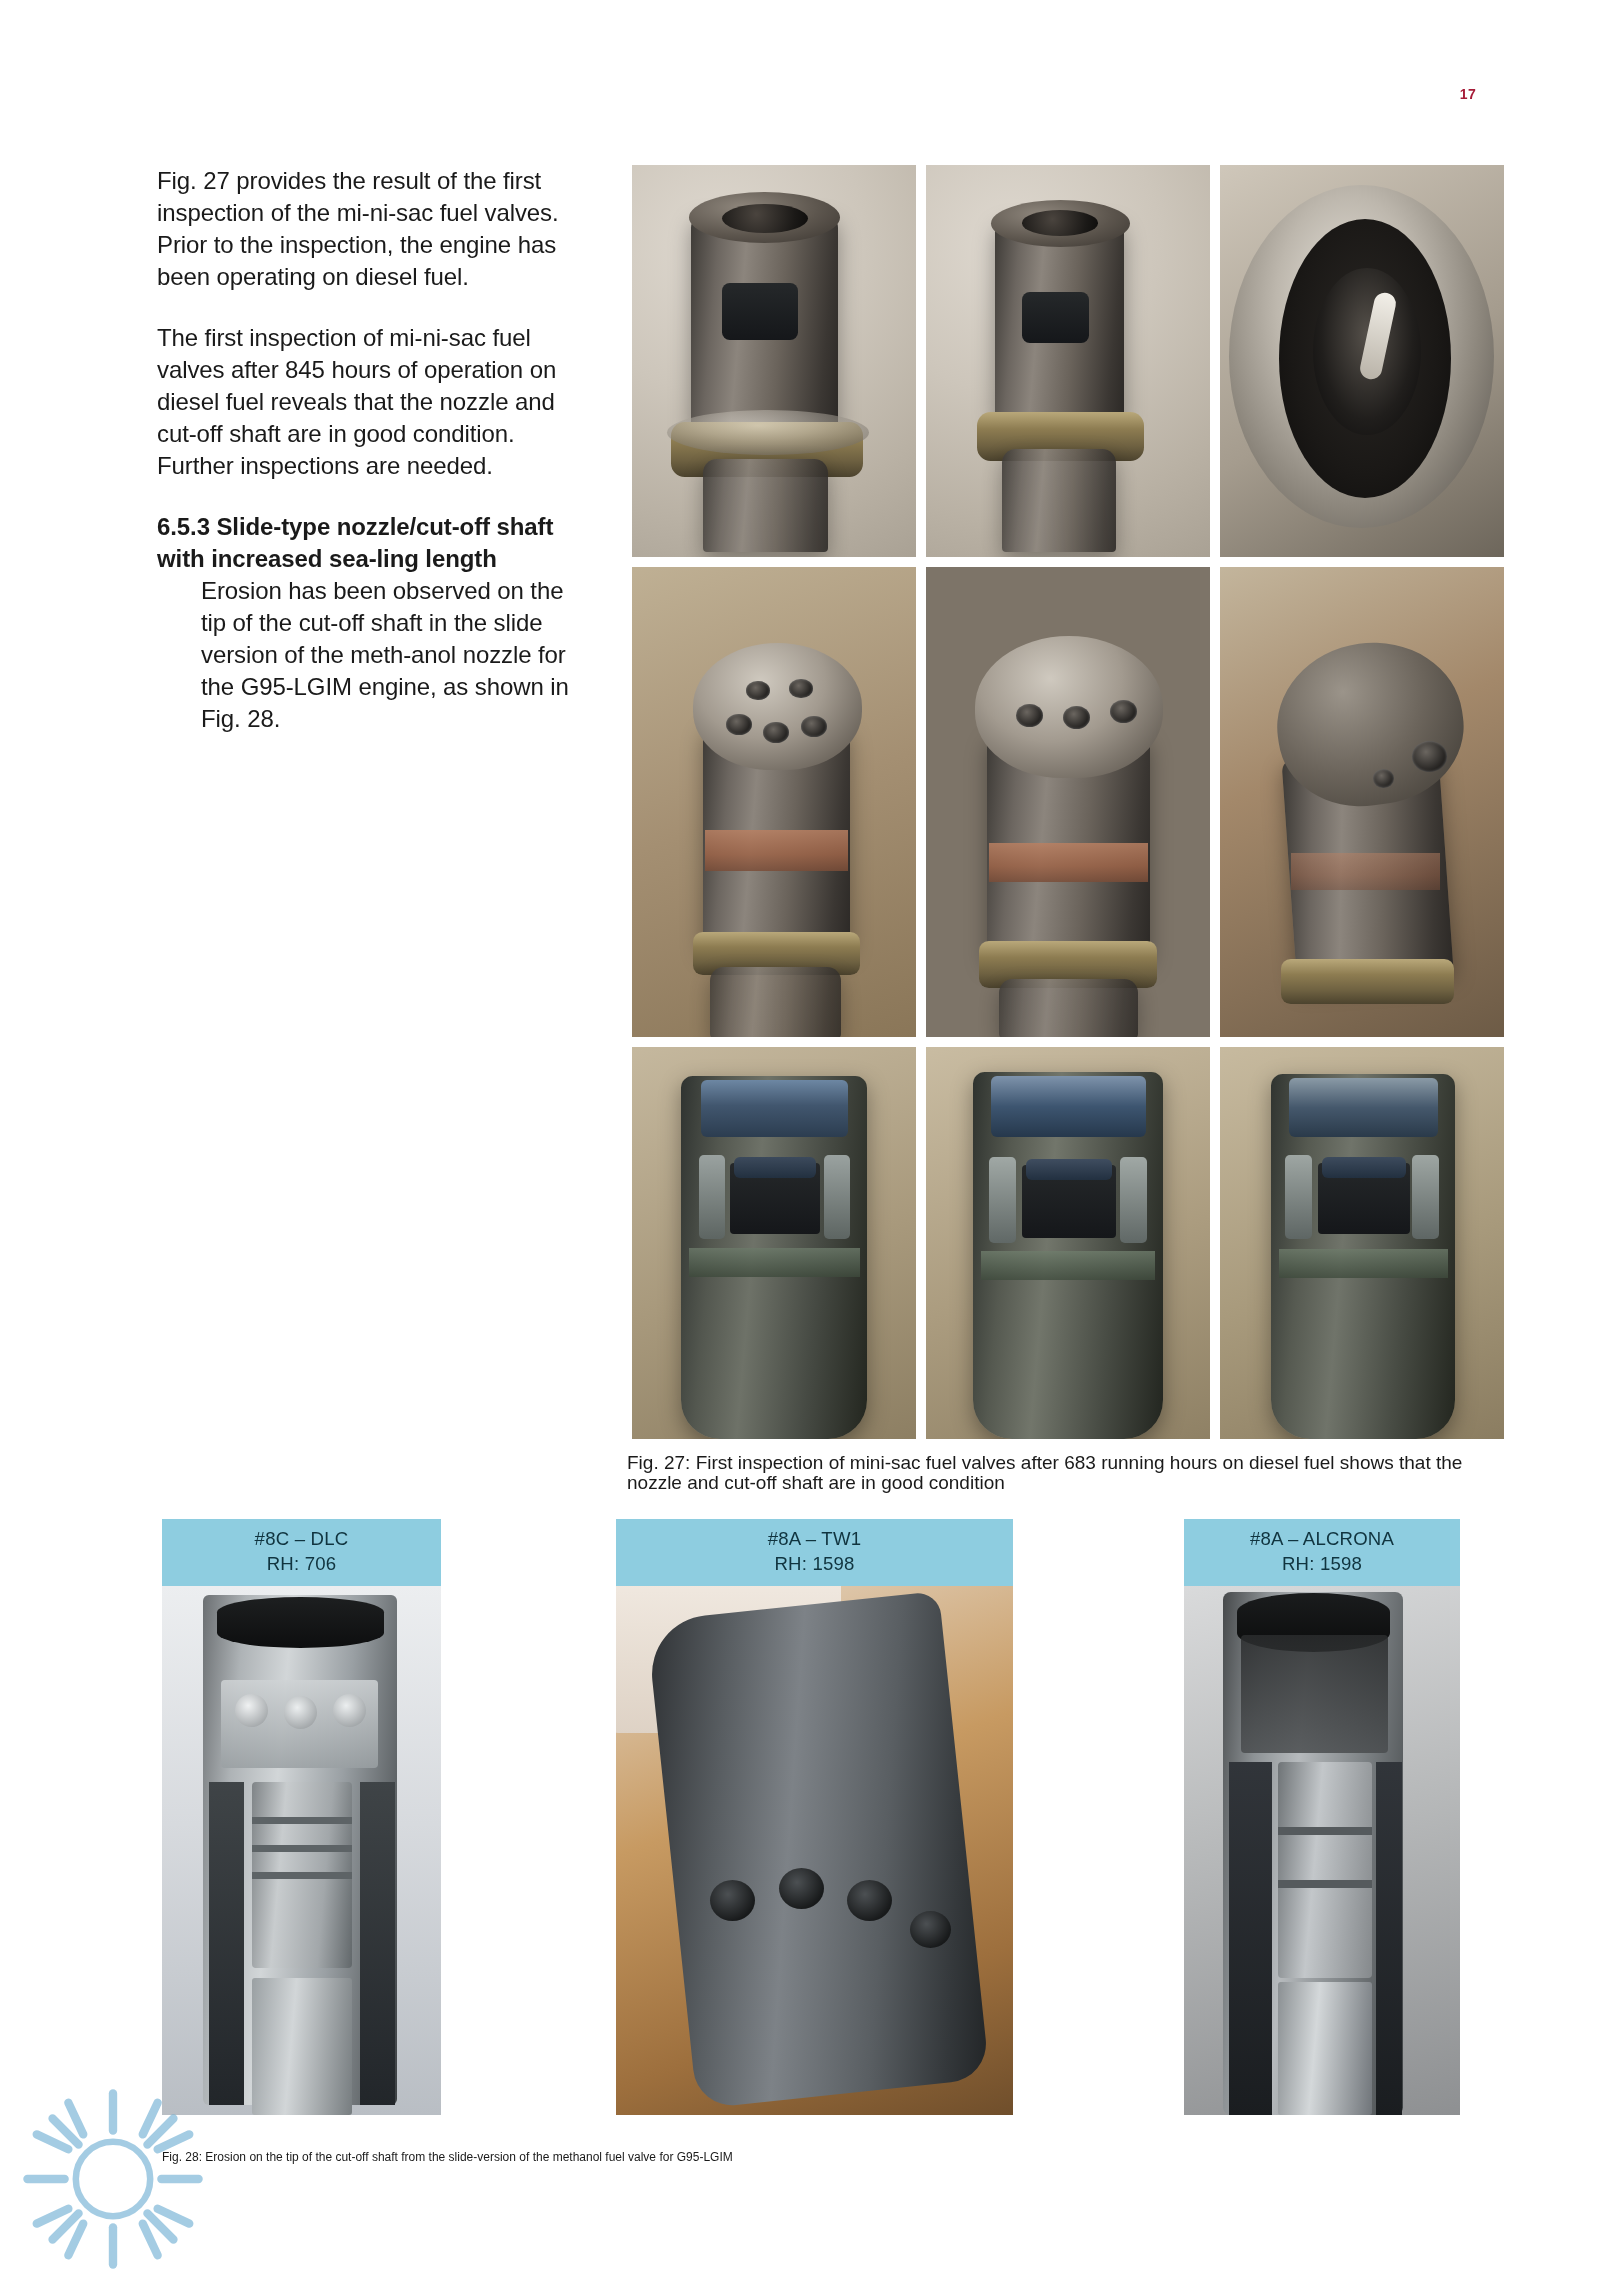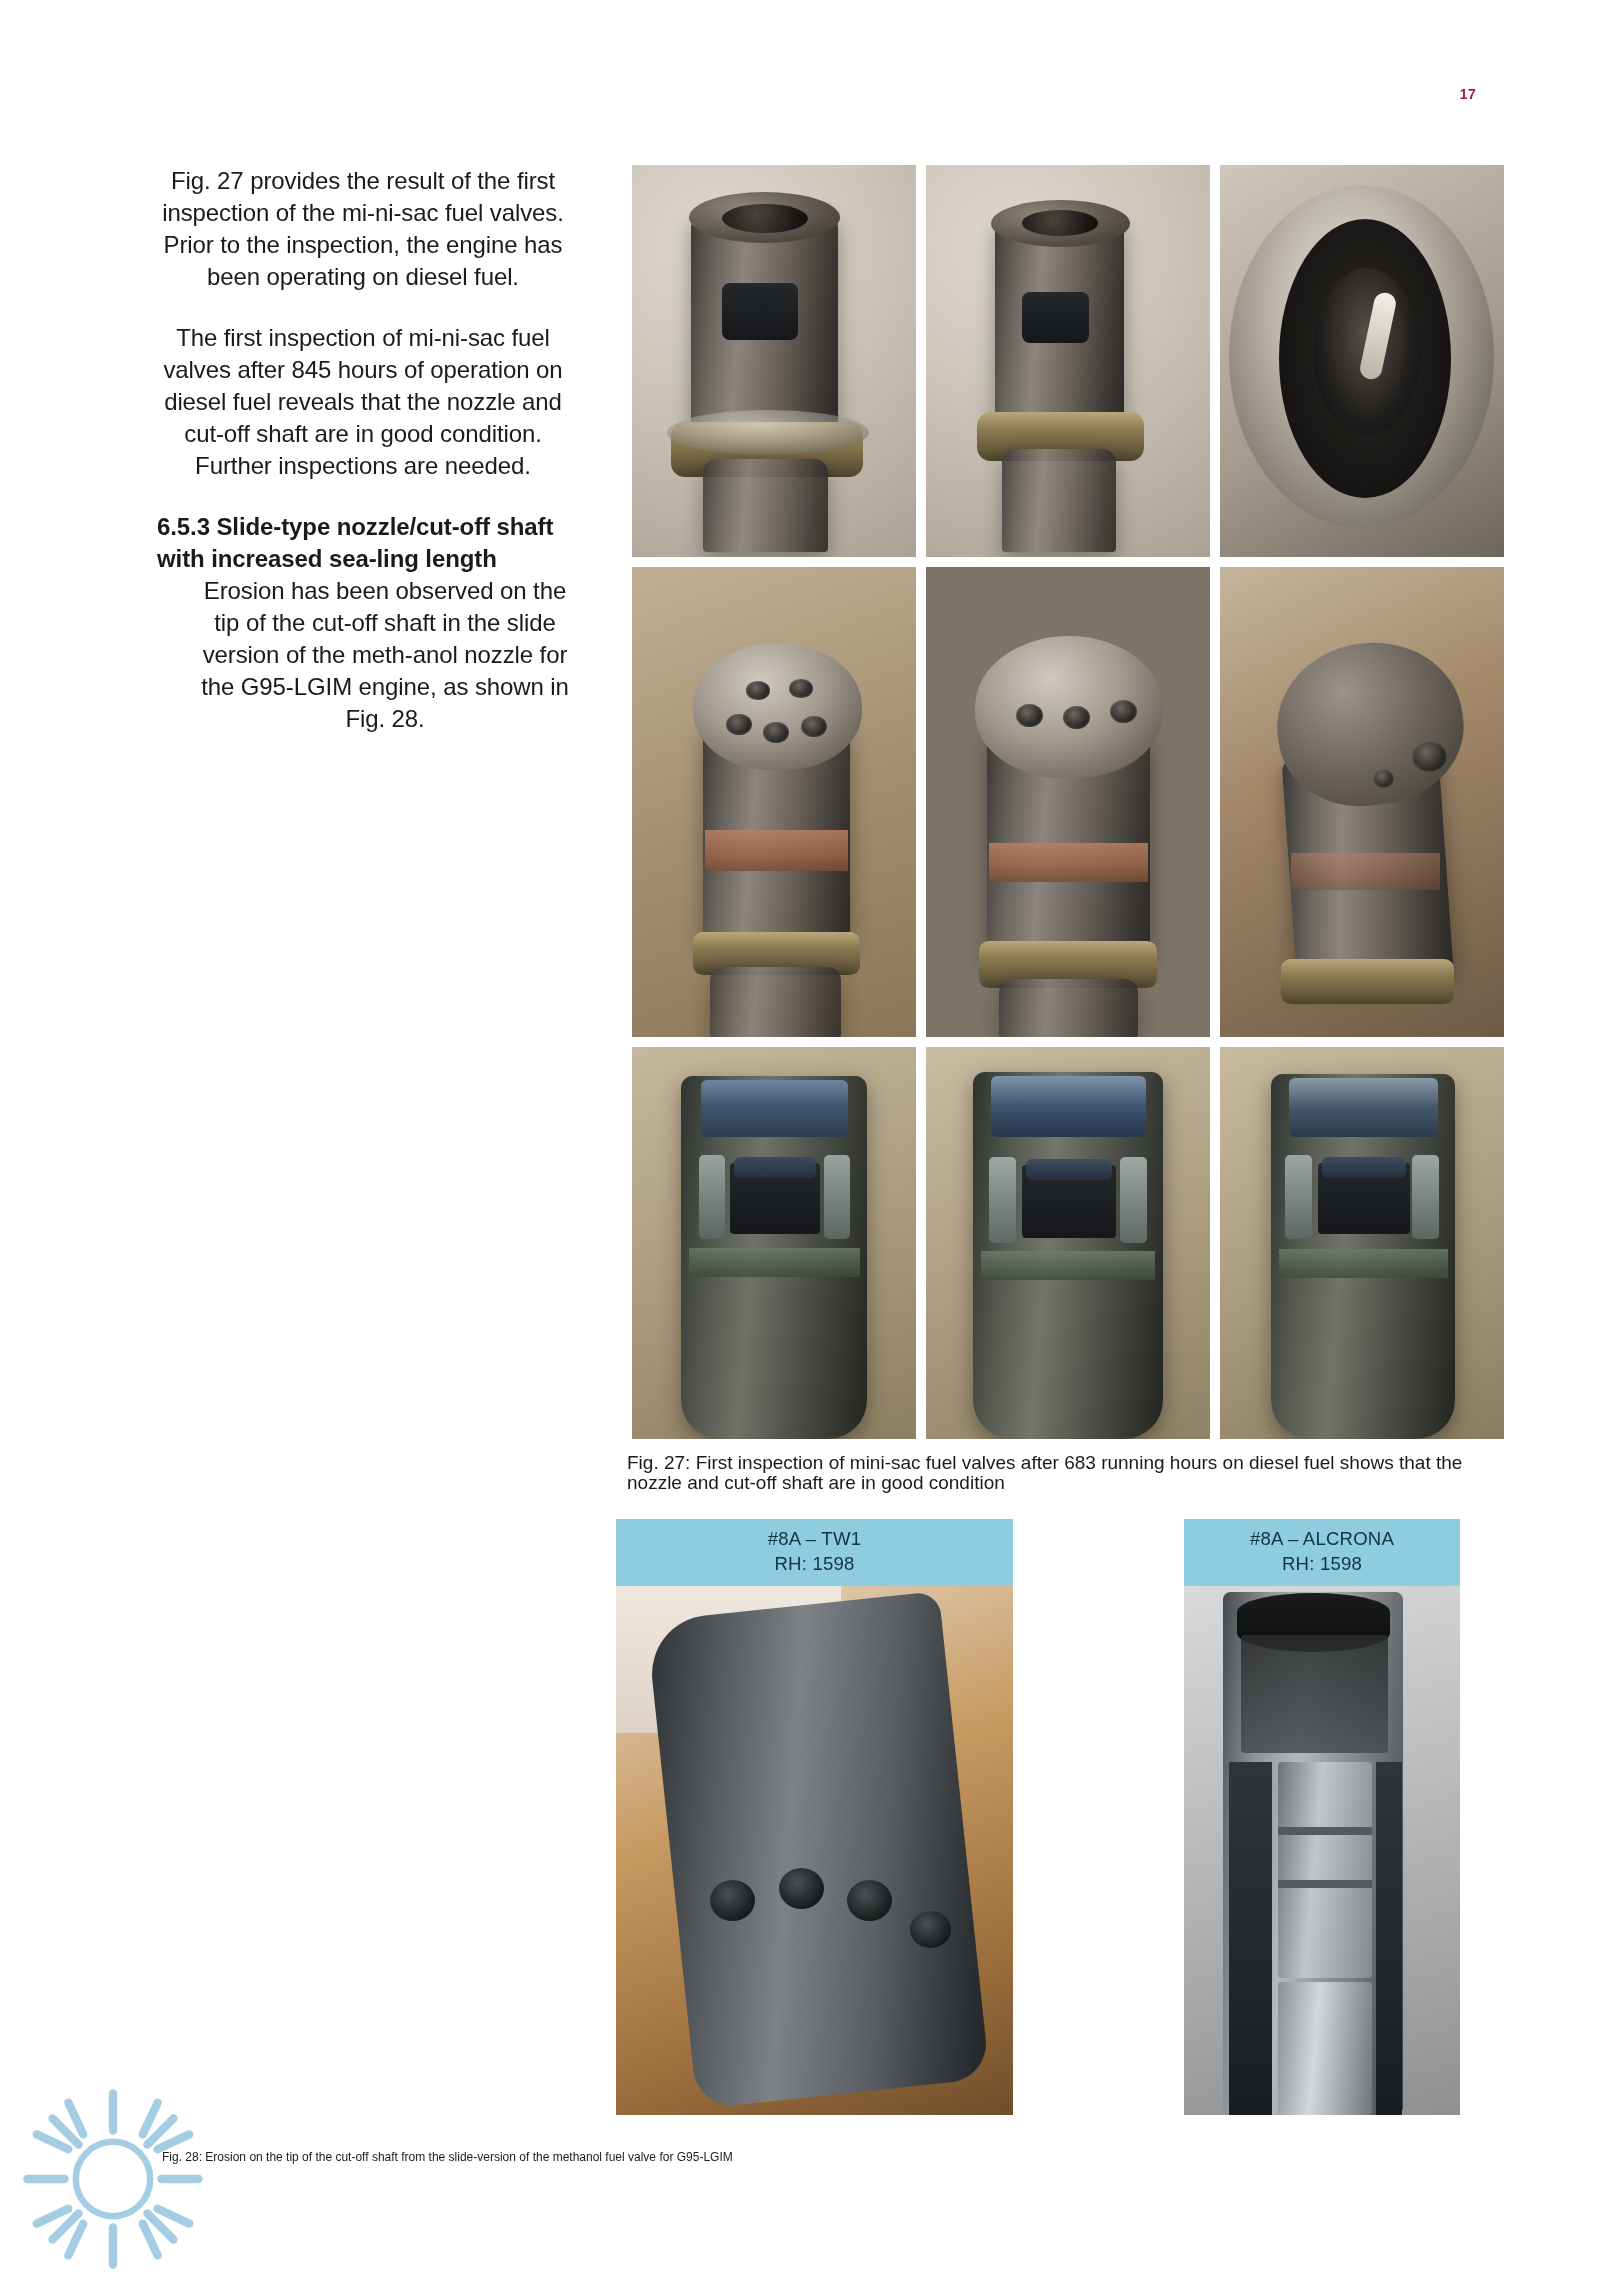--- a/index.html
+++ b/index.html
@@ -38,21 +38,20 @@
     left: 157px;
     top: 165px;
     width: 412px;
     font-size: 24px;
     line-height: 32px;
     color: #1a1a1a;
     letter-spacing: -0.1px;
   }
   .text-col p {
     margin: 0 0 29px 0;
-    text-align: center;
   }
   .text-col h3 {
     margin: 0;
     font-size: 24px;
     line-height: 32px;
     font-weight: bold;
     letter-spacing: -0.1px;
   }
   .text-col .after-heading {
     margin-top: 0;
@@ -331,20 +330,41 @@
       <div style="position:absolute; left:65px; top:108px; width:27.4px; height:84px; background:linear-gradient(180deg,#9ea6a3,#5e6664); border-radius:4.9px;"></div>
       <div style="position:absolute; left:192px; top:108px; width:27.4px; height:84px; background:linear-gradient(180deg,#9ea6a3,#5e6664); border-radius:4.9px;"></div>
       <div style="position:absolute; left:59px; top:202px; width:169px; height:29px; background:linear-gradient(180deg,#6d7b6a,#3f4b3d); opacity:0.8;"></div>
     </div>
   </div>
 
   <div class="caption27">Fig. 27: First inspection of mini-sac fuel valves after 683 running hours on diesel fuel shows that the nozzle and cut-off shaft are in good condition</div>
 
   <div class="fig28-row">
 
+    <div class="fig28-cell" style="left:0px; width:279px;">
+      <div class="fig28-header">
+        <div>#8C – DLC</div>
+        <div>RH: 706</div>
+      </div>
+      <div class="fig28-photo" style="height:529px; background:linear-gradient(180deg,#eceef0 0%,#d7dade 45%,#b9bec4 100%);">
+        <div style="position:absolute; left:41px; top:9.8px; width:194px; height:510px; background:linear-gradient(95deg,#6b6f72 0%,#aeb3b6 18%,#d2d6d8 38%,#9aa0a4 65%,#5a5f62 90%,#3c4043 100%); border-radius:5.9px;"></div>
+        <div style="position:absolute; left:55px; top:11.8px; width:167px; height:51px; background:linear-gradient(180deg,#1d1f20,#0d0e0f); border-radius:50%/30%;"></div>
+        <div style="position:absolute; left:59px; top:94px; width:157px; height:88px; background:linear-gradient(180deg,#cfd3d5,#9aa0a3); border-radius:3.9px; opacity:0.85;"></div>
+        <div style="position:absolute; left:73px; top:108px; width:33px; height:33px; border-radius:50%; background:radial-gradient(circle at 40% 35%,#f0f2f3,#8e9396);"></div>
+        <div style="position:absolute; left:122px; top:110px; width:33px; height:33px; border-radius:50%; background:radial-gradient(circle at 40% 35%,#eceff0,#8b9093);"></div>
+        <div style="position:absolute; left:171px; top:108px; width:33px; height:33px; border-radius:50%; background:radial-gradient(circle at 40% 35%,#eceff0,#8b9093);"></div>
+        <div style="position:absolute; left:90px; top:196px; width:100px; height:186px; background:linear-gradient(95deg,#7f8487 0%,#c8ccce 30%,#a2a7aa 70%,#62686b 100%); border-radius:3.9px;"></div>
+        <div style="position:absolute; left:90px; top:231px; width:100px; height:7.8px; background:#5d6366;"></div>
+        <div style="position:absolute; left:90px; top:259px; width:100px; height:7.8px; background:#5d6366;"></div>
+        <div style="position:absolute; left:90px; top:286px; width:100px; height:7.8px; background:#5d6366;"></div>
+        <div style="position:absolute; left:47px; top:196px; width:35px; height:323px; background:linear-gradient(180deg,#3f4447,#22262a);"></div>
+        <div style="position:absolute; left:198px; top:196px; width:35px; height:323px; background:linear-gradient(180deg,#3f4447,#22262a);"></div>
+        <div style="position:absolute; left:90px; top:392px; width:100px; height:137px; background:linear-gradient(95deg,#9aa0a3,#d2d6d8 40%,#777d80); border-radius:2.9px;"></div>
+      </div>
+    </div>
 
     <div class="fig28-cell" style="left:454px; width:397px;">
       <div class="fig28-header">
         <div>#8A – TW1</div>
         <div>RH: 1598</div>
       </div>
       <div class="fig28-photo" style="height:529px; background:linear-gradient(160deg,#e7d9c8 0%,#c79a62 40%,#9d6f3d 75%,#6f4e2b 100%);">
         <div style="position:absolute; left:-19.6px; top:-29px; width:245px; height:176px; background:linear-gradient(180deg,#f3ece4,#ded2c5); border-radius:0 0 60% 10%;"></div>
         <div style="position:absolute; left:55px; top:19.6px; width:294px; height:490px; border-radius:59px 23.5px 39px 39px; background:linear-gradient(100deg,#2e3134 0%,#585d61 22%,#7d8287 42%,#595e62 68%,#34383b 88%,#212426 100%); transform:rotate(-6deg);"></div>
         <div style="position:absolute; left:94px; top:294px; width:45px; height:41px; border-radius:50%; background:radial-gradient(circle at 40% 35%,#4c5053 0%,#191b1c 70%,#0c0d0d 100%);"></div>

